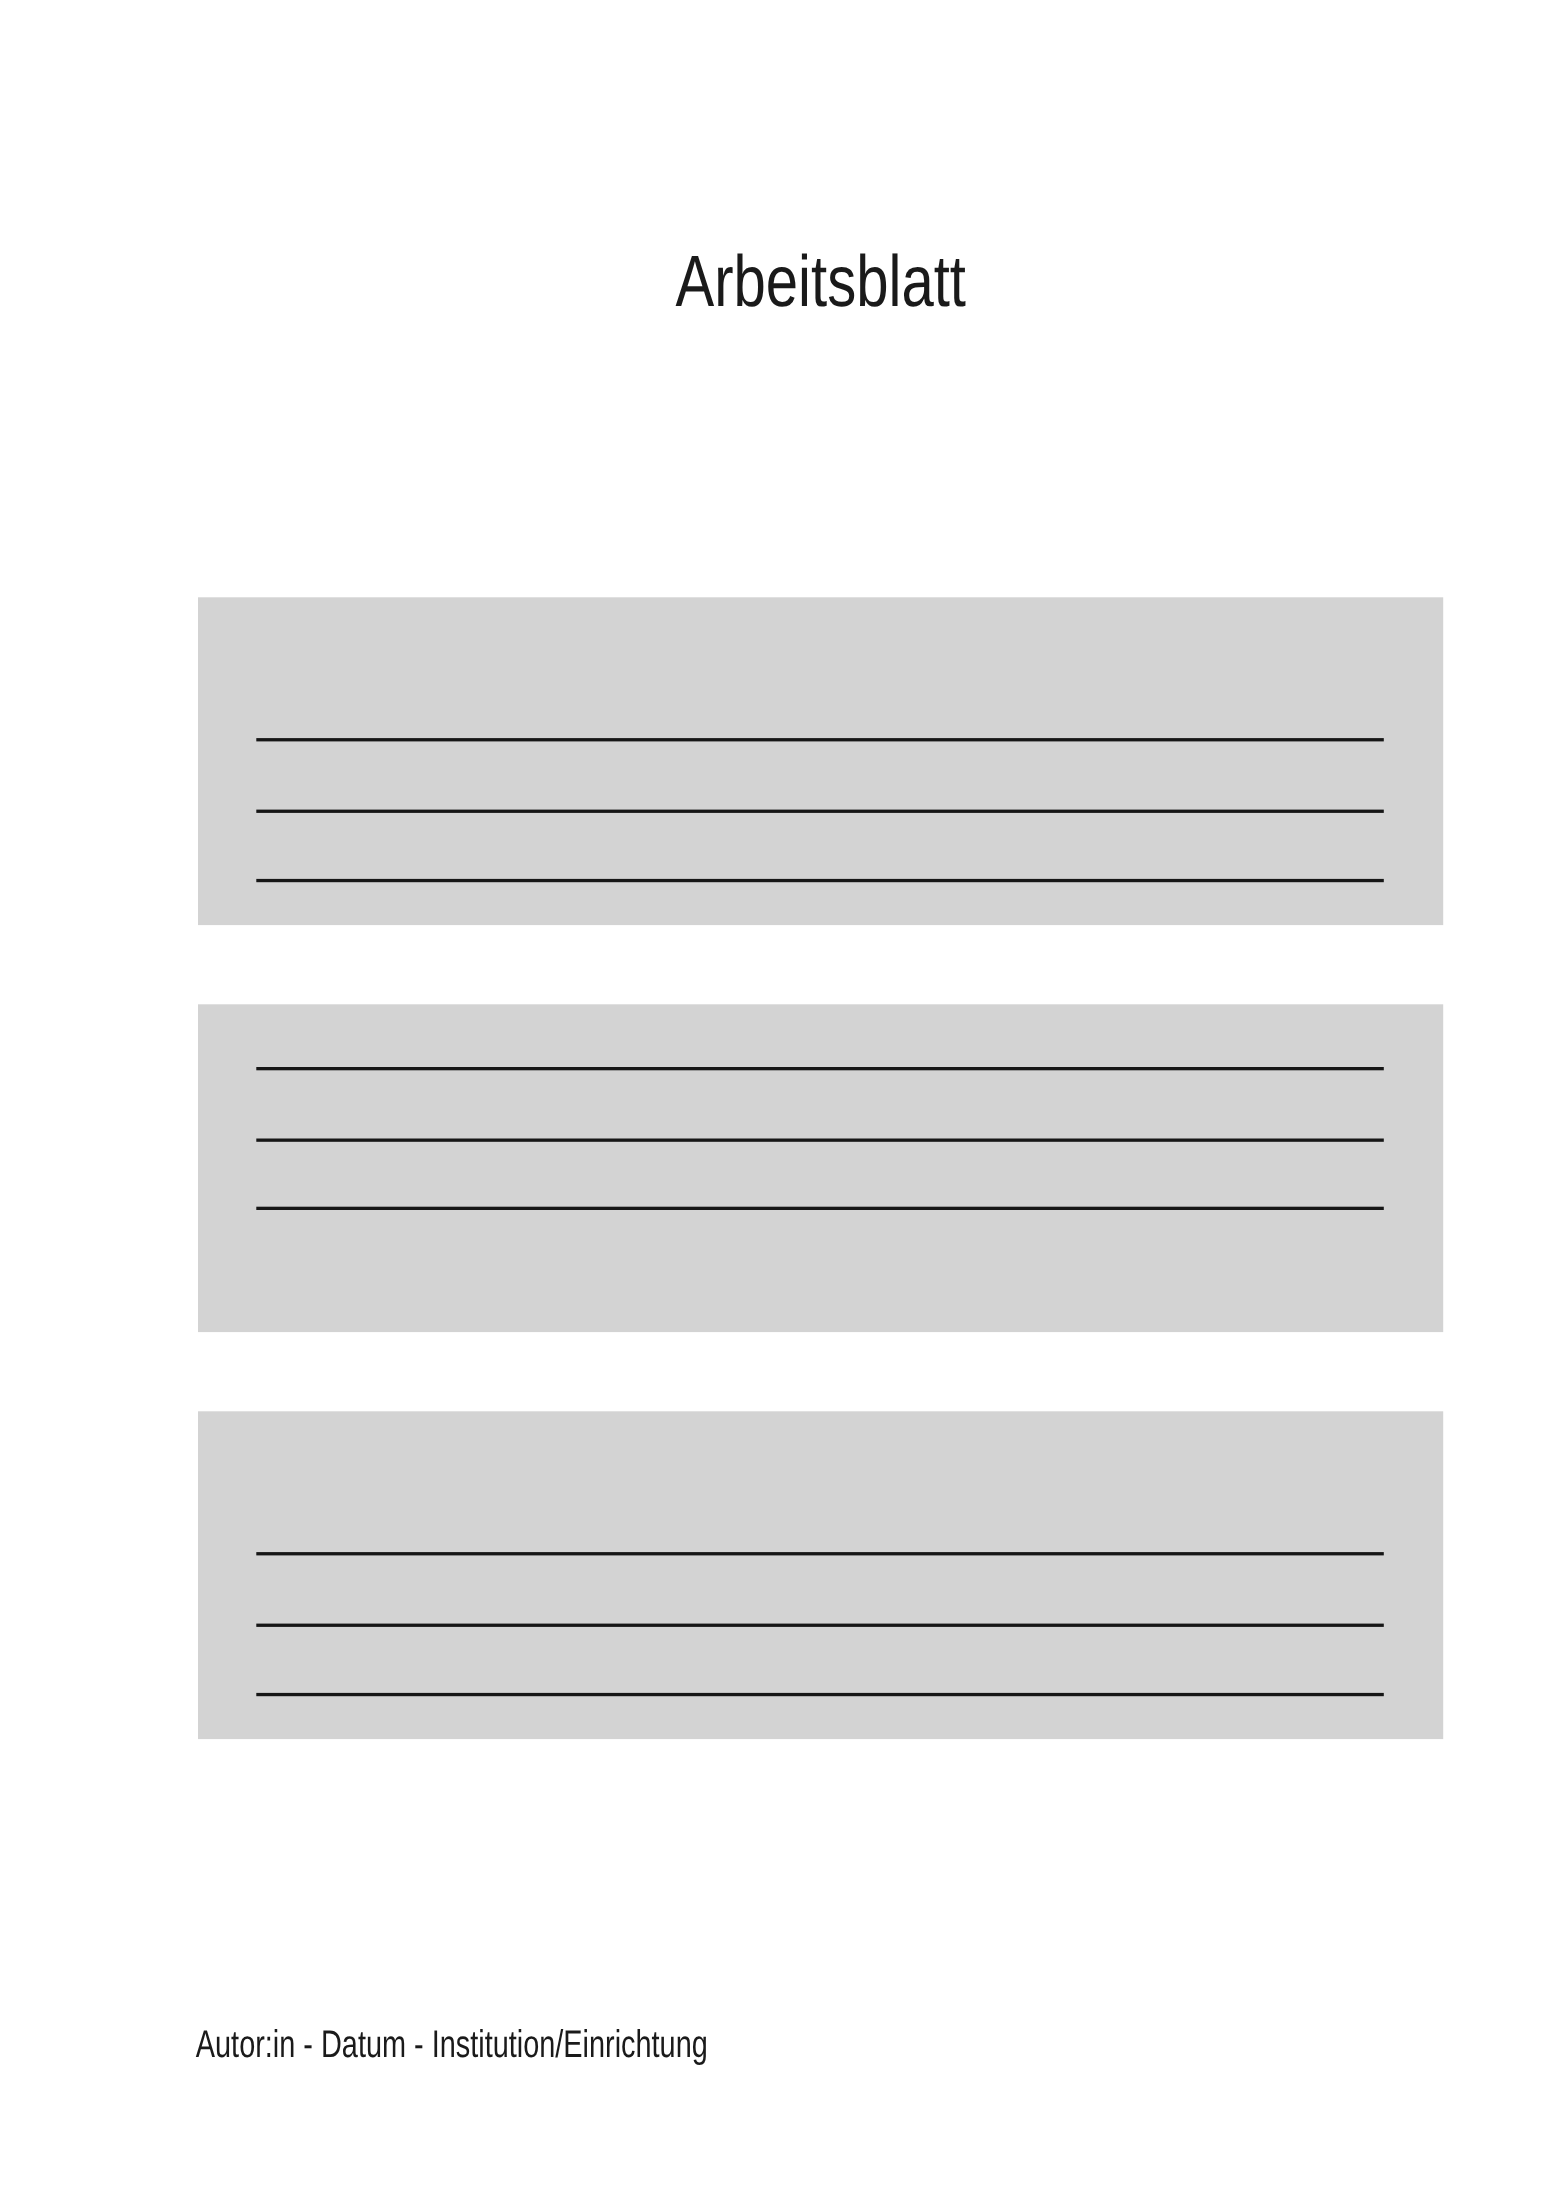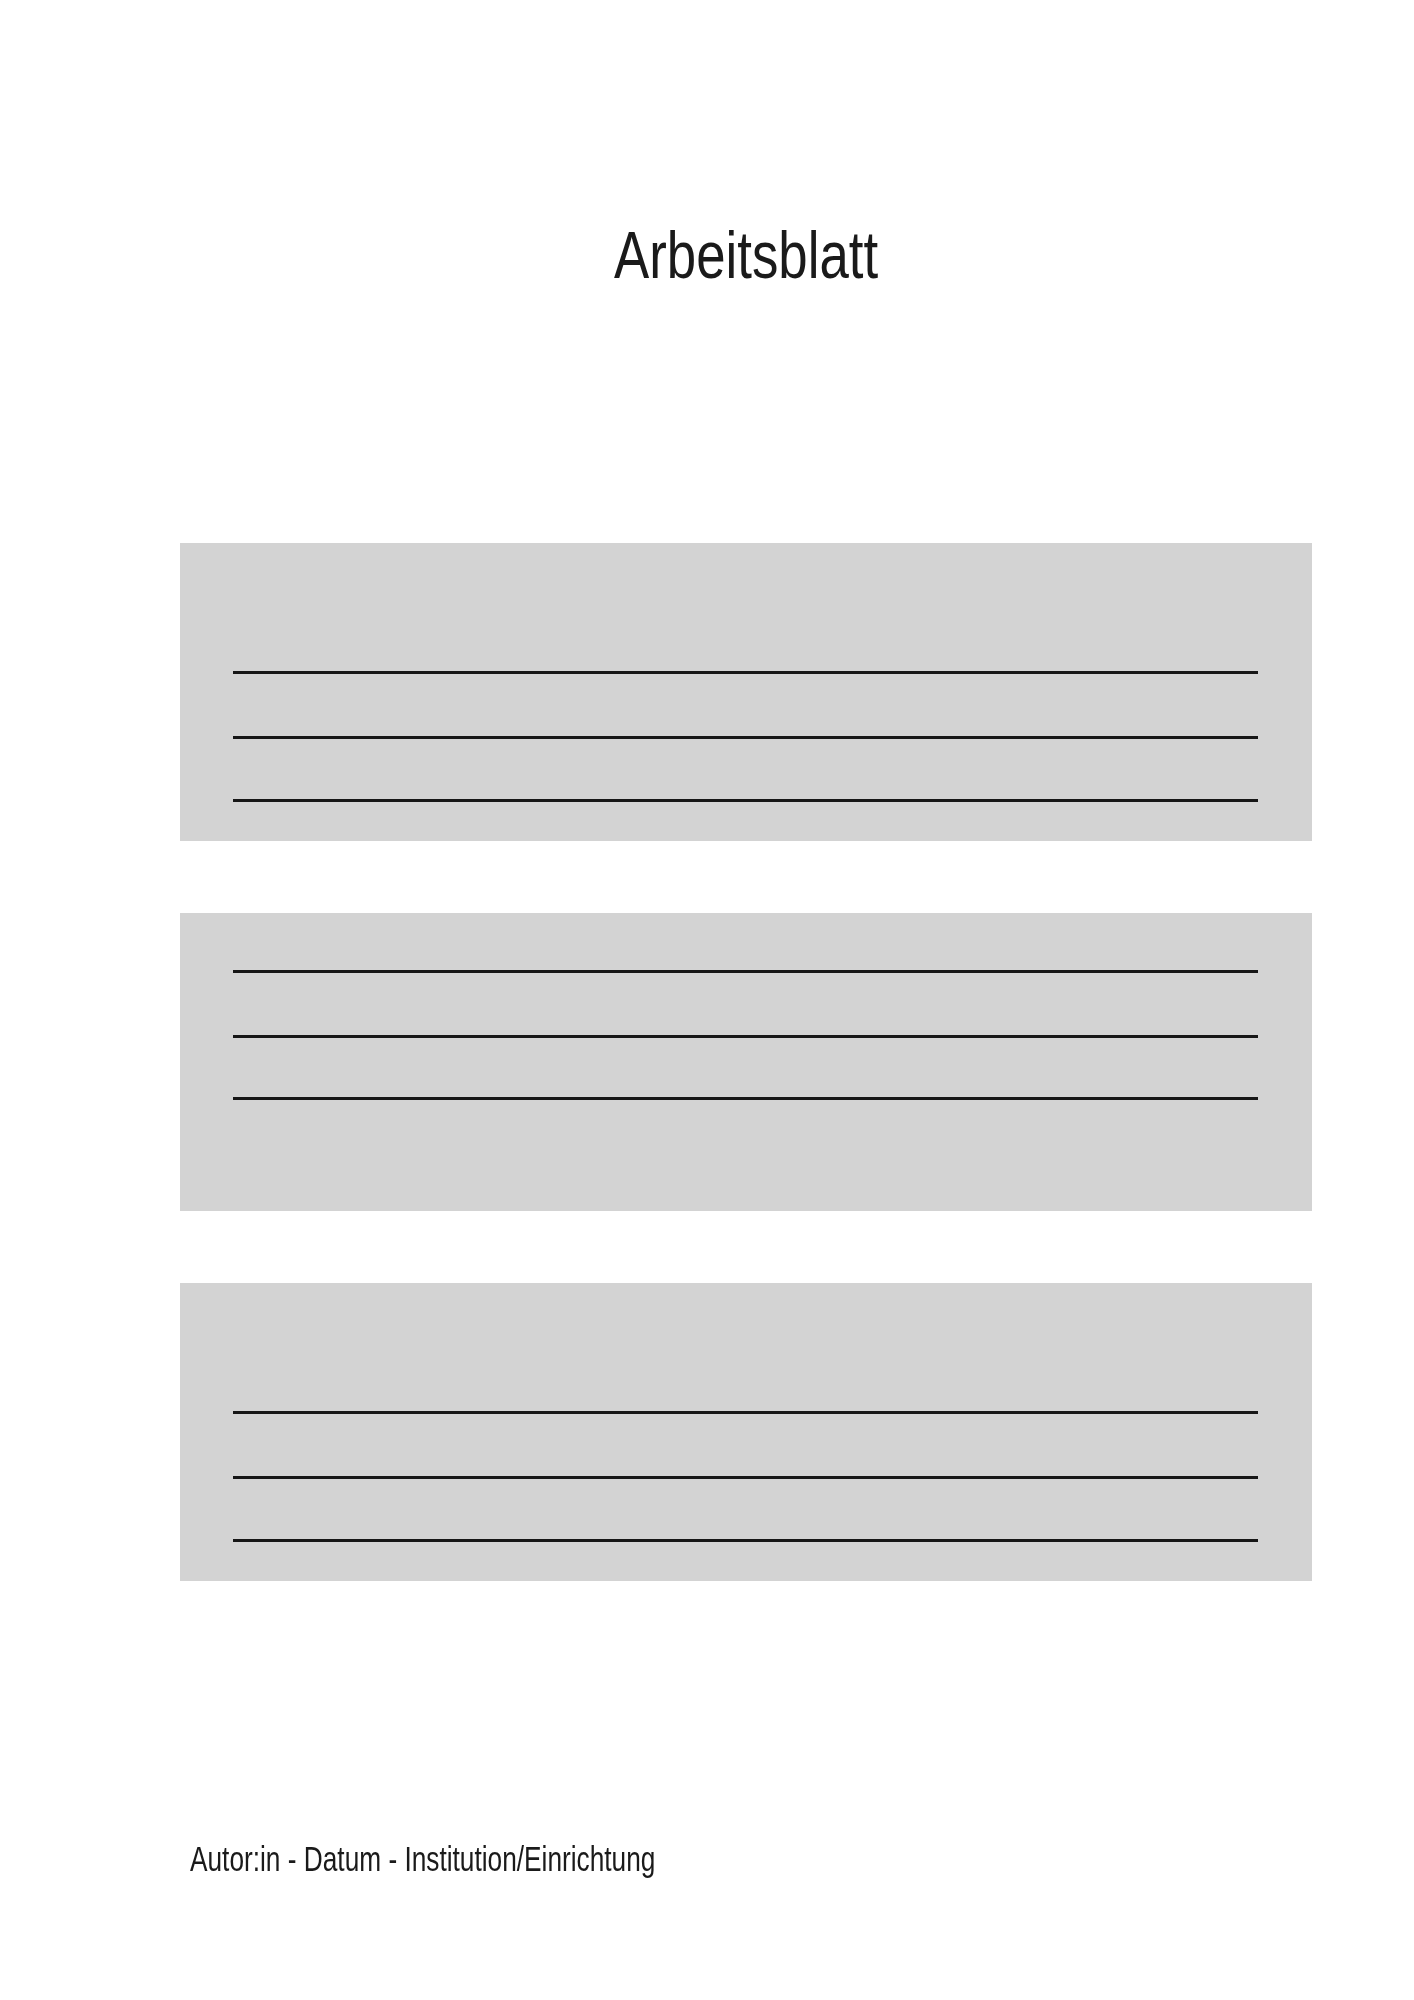--- a/index.html
+++ b/index.html
@@ -76,21 +76,21 @@
   .box-1 .line-b, .box-3 .line-b { top: 193px; }
   .box-1 .line-c, .box-3 .line-c { top: 256px; }
   
   .box-2 .line-a { top: 57px; }
   .box-2 .line-b { top: 122px; }
   .box-2 .line-c { top: 184px; }
 
   
   .footer-row {
     position: absolute;
-    left: 150px;
+    left: 138px;
     top: 1841px;
   }
   .footer-text {
     display: inline-block;
     font-size: 35px;
     font-weight: 400;
     line-height: 1;
     color: #1a1a1a;
     transform: scaleX(0.75);
     transform-origin: 0 50%;

